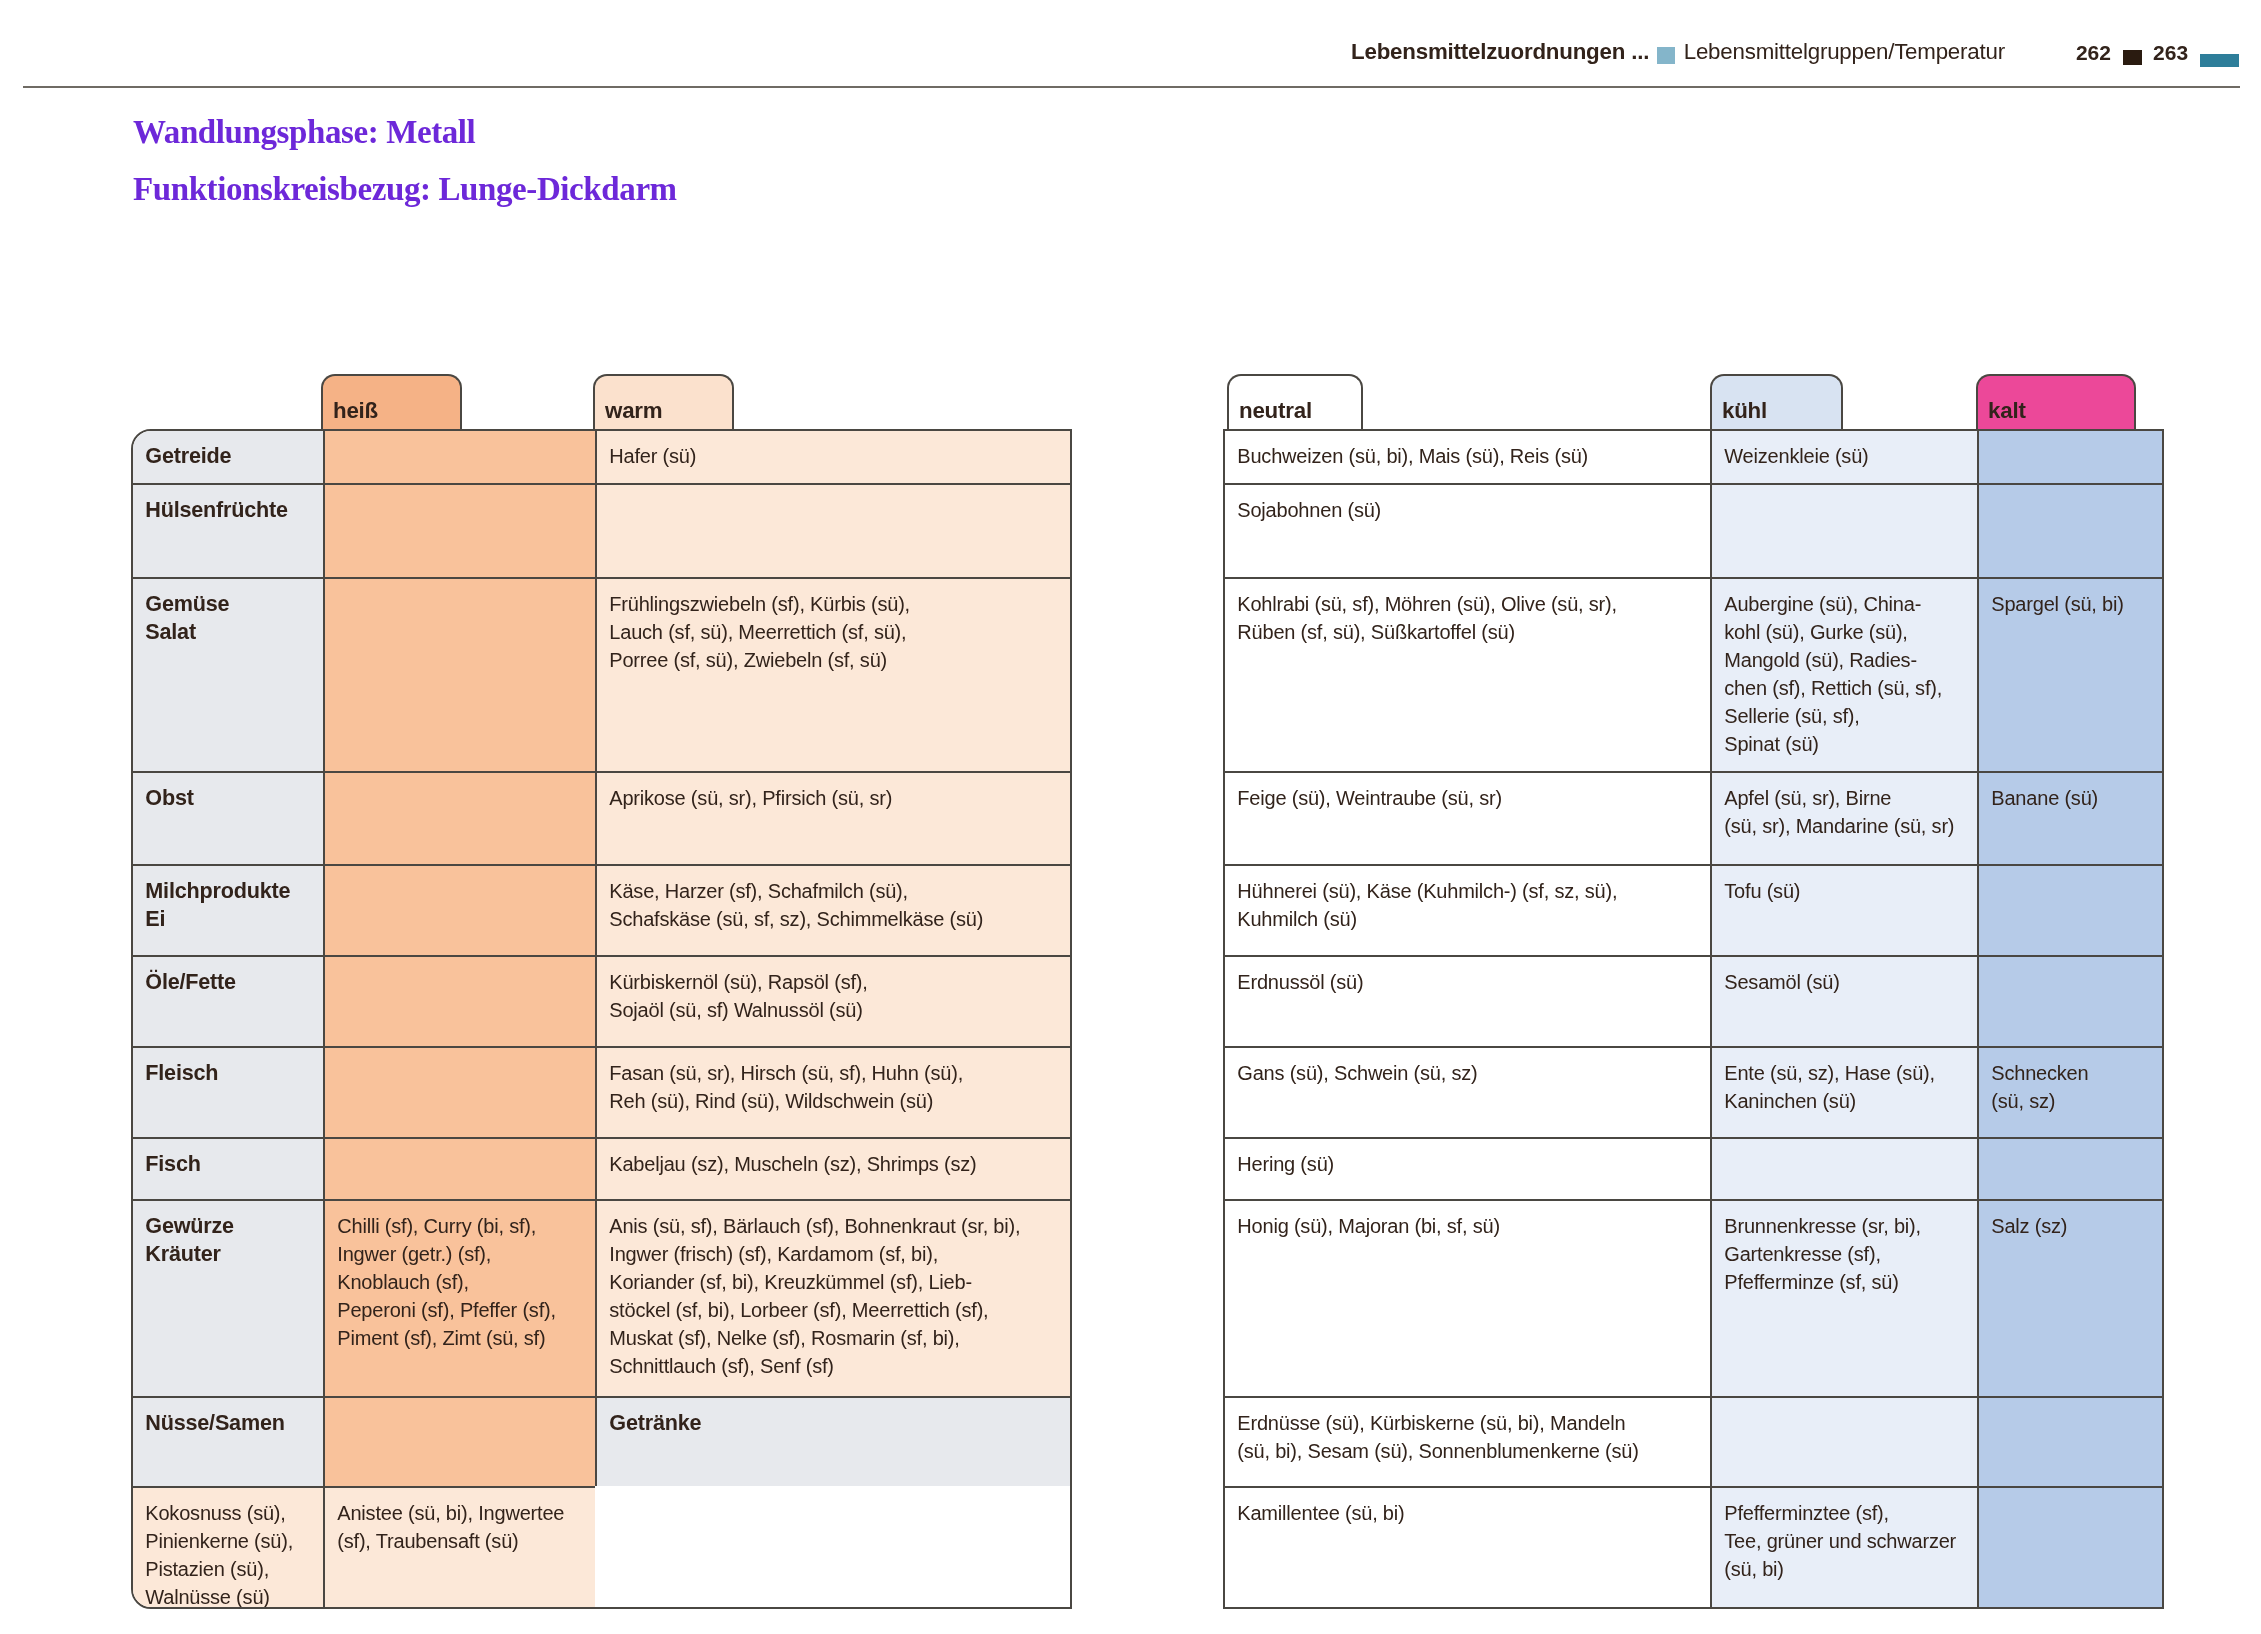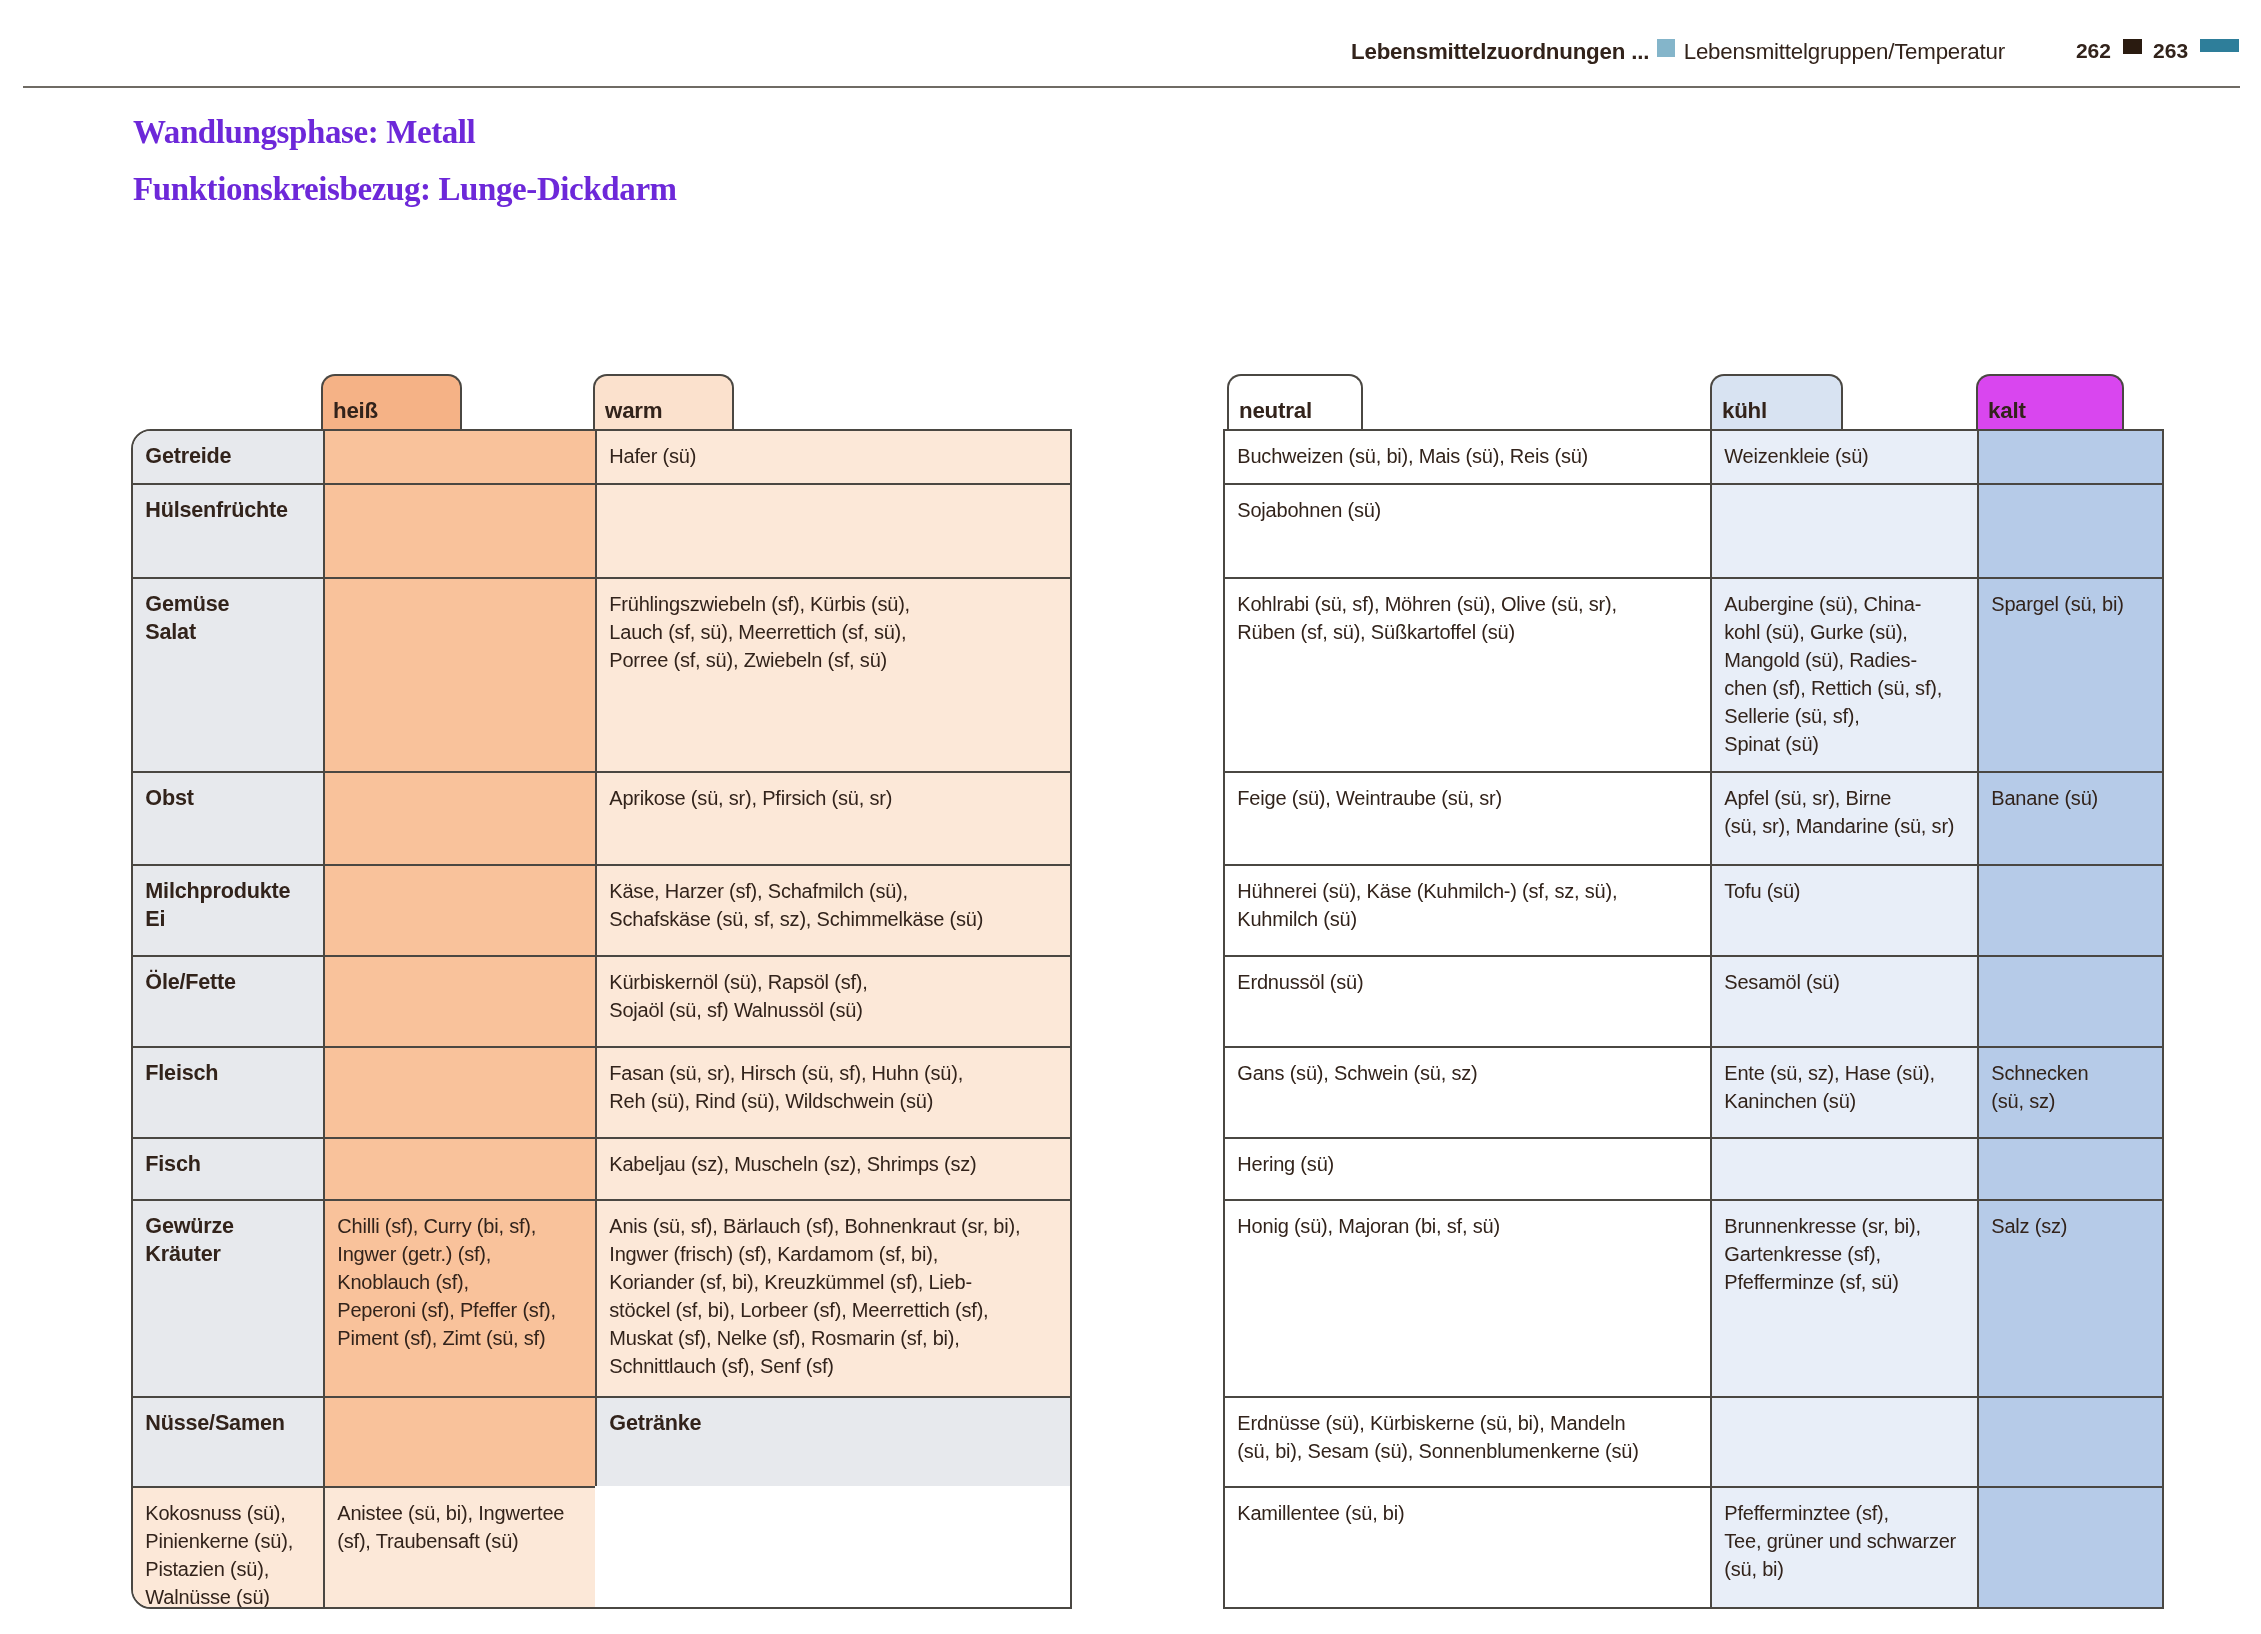--- a/index.html
+++ b/index.html
@@ -2,21 +2,21 @@
 <html style="font-size:12.3px"><head>
 <meta charset="utf-8">
 <style>
   html,body{margin:0;padding:0;}
   body{
     width:2261px;height:1635px;position:relative;background:#ffffff;
     font-family:"Liberation Sans",sans-serif;color:#32231b;overflow:hidden;
   }
 
   
-  .pagehead{position:absolute;top:39px;right:21.6px;display:flex;}
+  .pagehead{position:absolute;top:39px;right:21.6px;display:flex;align-items:flex-end;}
   .ph-bold{font-weight:bold;font-size:22.3px;letter-spacing:-0.2px;}
   .ph-reg{font-size:22.3px;letter-spacing:-0.2px;}
   .ph-num{font-size:21px;font-weight:bold;}
   .sq-blue{width:17.7px;height:17.7px;background:#84b5ca;margin:0 9.2px 0.8px 7.7px;}
   .sq-dark{width:19px;height:15.4px;background:#2a1b10;margin:0 0 0 12.3px;}
   .num-262{margin-left:71px;}
   .num-263{margin-left:10.8px;}
   .bar-teal{width:39px;height:13px;background:#2e7e9a;margin:0 0 -2.3px 12.3px;}
   .rule{position:absolute;left:23px;right:21px;top:86px;height:2.3px;background:#6f6b64;}
 
@@ -32,21 +32,21 @@
   .tab{
     position:absolute;top:374px;height:55px;box-sizing:border-box;
     border:2.3px solid #4a4742;border-bottom:none;border-radius:14px 14px 0 0;
     display:flex;align-items:flex-end;padding:0 7.7px 5.4px 10px;
     font-weight:bold;font-size:22.3px;letter-spacing:-0.2px;
   }
   .tab-heiss{left:321px;width:141px;background:#f5b286;}
   .tab-warm{left:593px;width:141px;background:#fbe1cd;}
   .tab-neutral{left:1227px;width:136px;background:#ffffff;}
   .tab-kuehl{left:1710px;width:133px;background:#d8e3f2;}
-  .tab-kalt{left:1976px;width:148px;background:#d946ef;}
+  .tab-kalt{left:1976px;width:160px;background:#ec4899;}
 
   
   .tbl{
     position:absolute;top:429px;height:1180px;width:941px;box-sizing:border-box;
     border:2.3px solid #4a4742;background:#fff;
   }
   .tbl-left{left:131px;border-radius:20px 0 0 20px;overflow:hidden;}
   .tbl-right{left:1223px;overflow:hidden;}
   .grid{
     display:grid;width:100%;height:100%;

